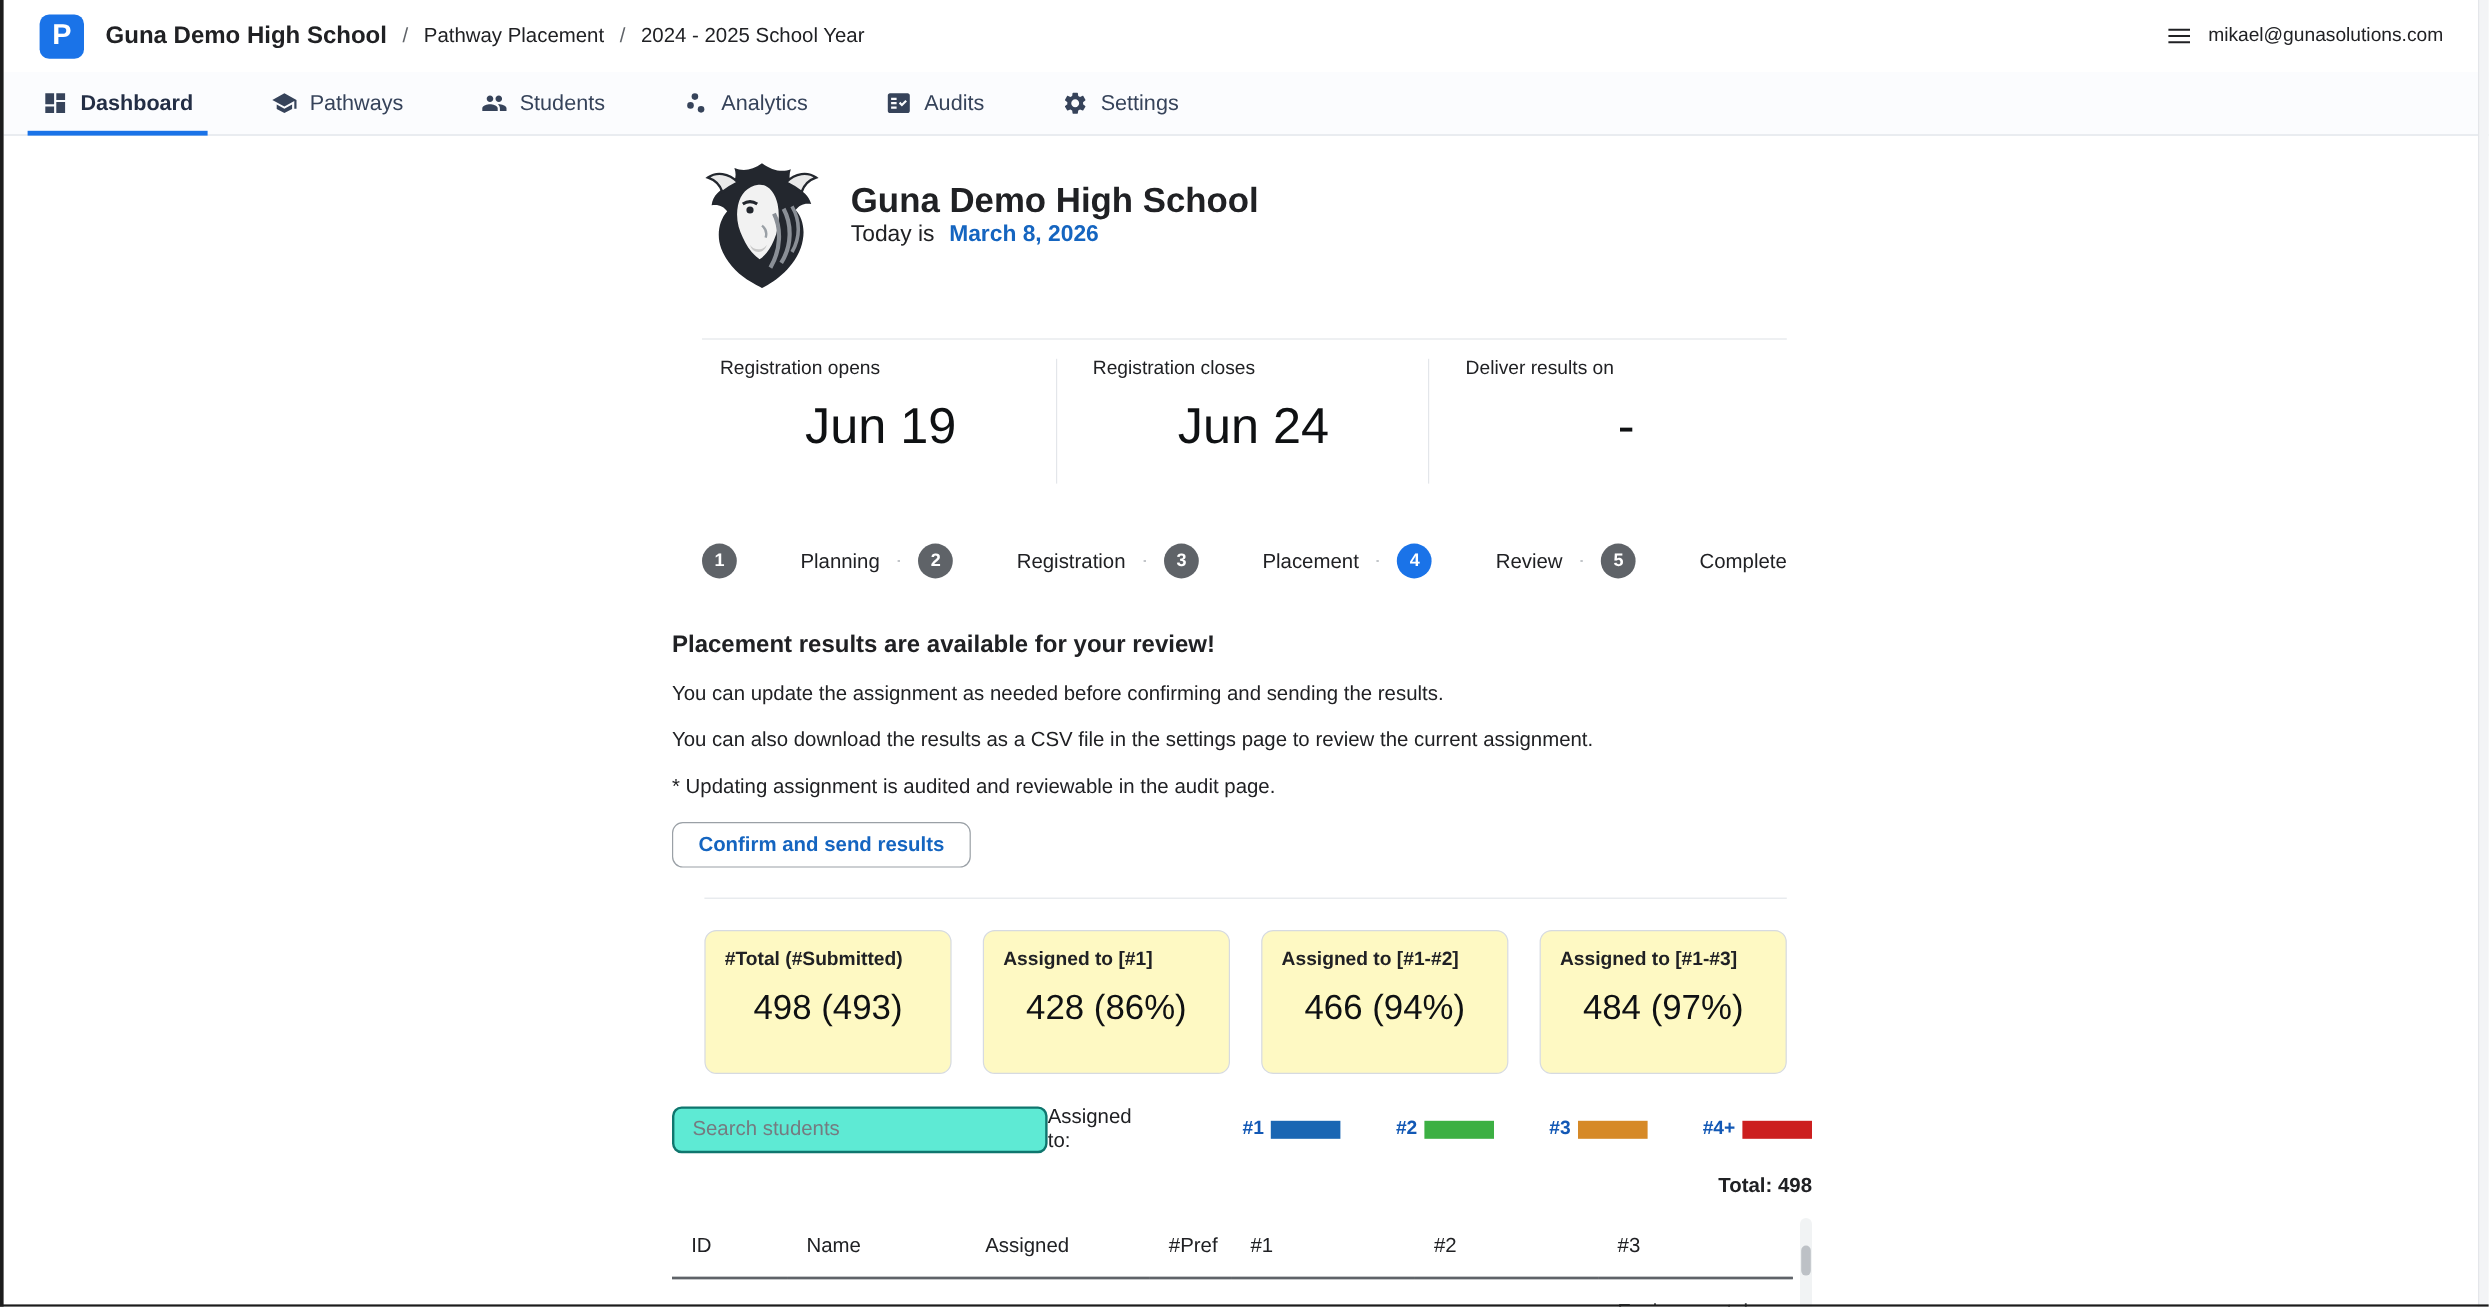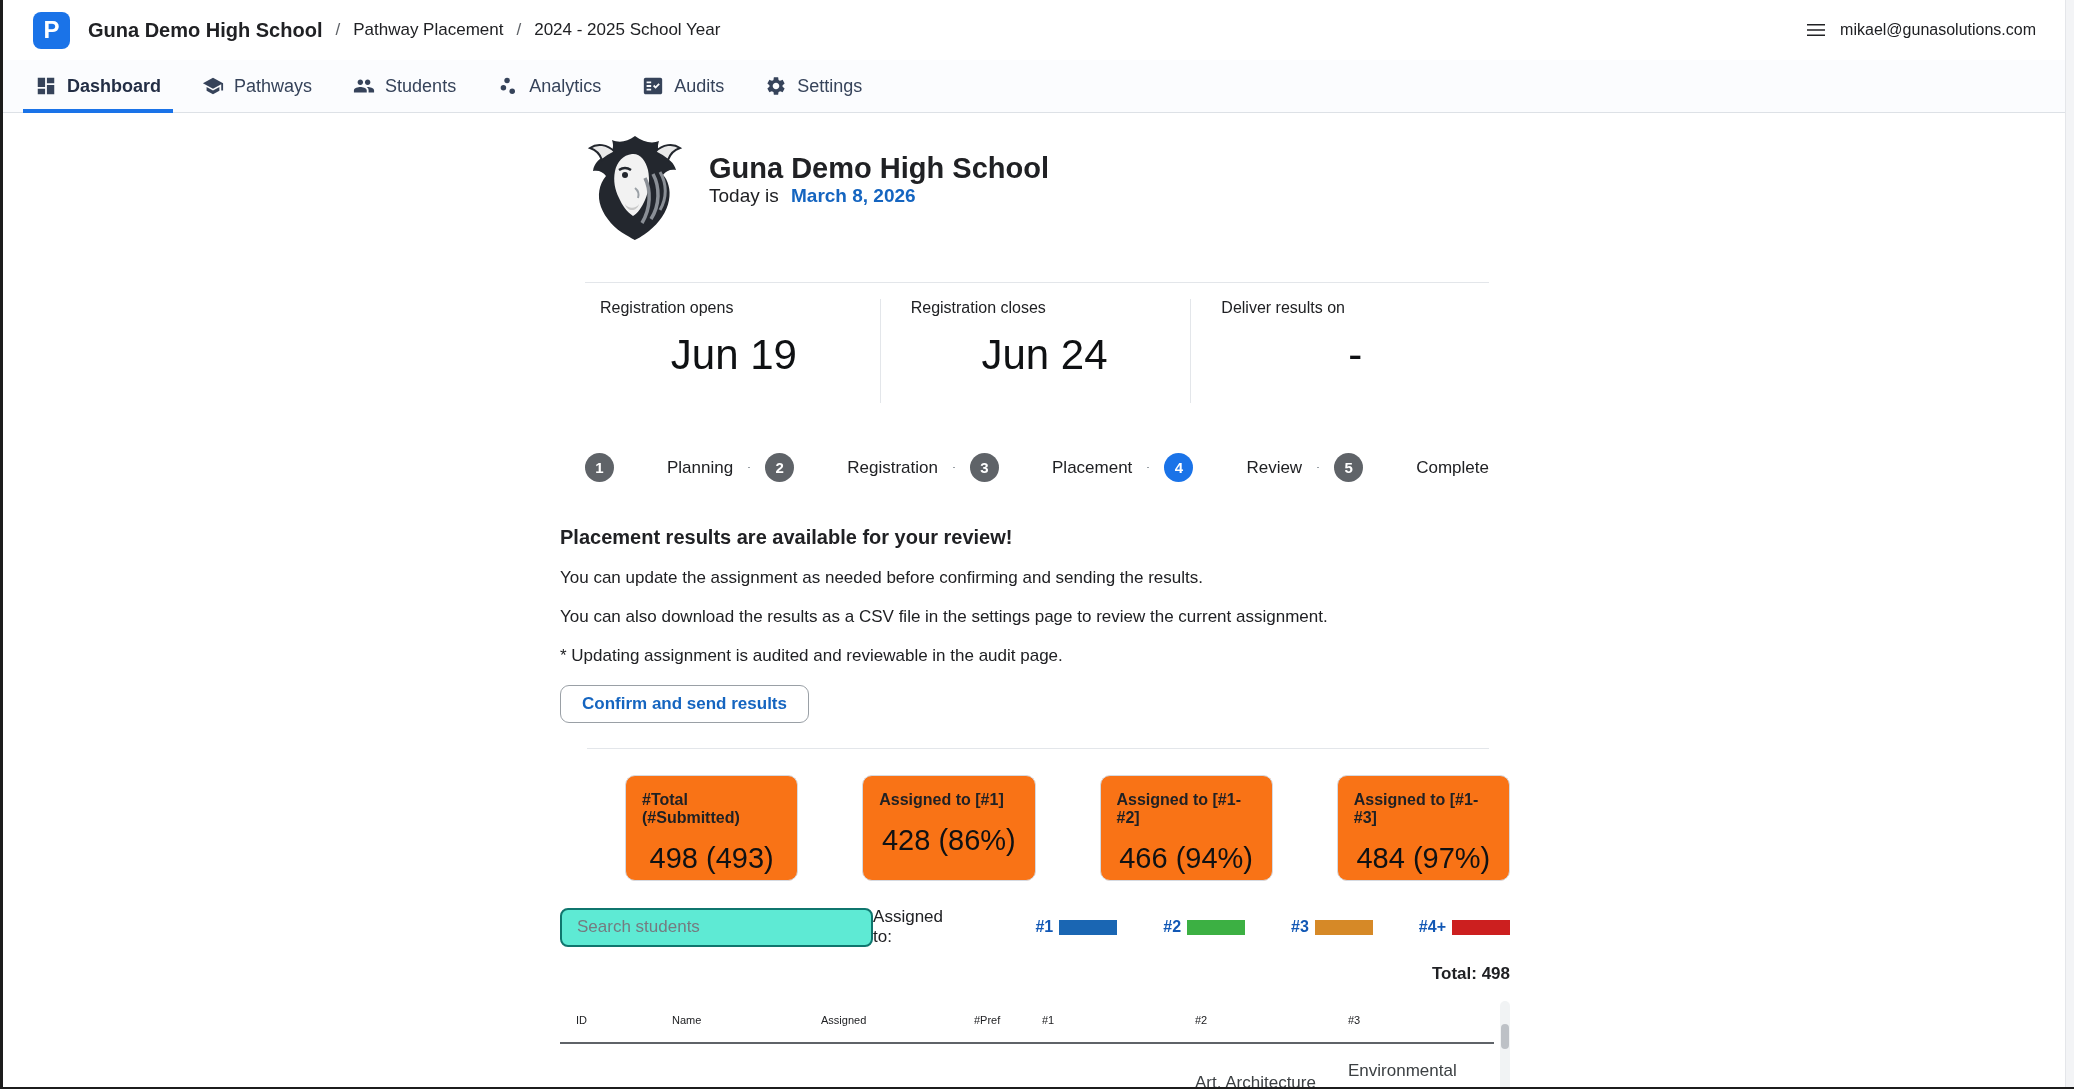--- a/index.html
+++ b/index.html
@@ -19,21 +19,21 @@
   .logo-badge{width:37px;height:37px;border-radius:8px;background:var(--accent);color:#fff;font-size:24px;font-weight:700;display:flex;align-items:center;justify-content:center;flex:0 0 auto;}
   .brand{display:flex;align-items:center;gap:13px;margin-left:18px;}
   .brand-title{font-size:20px;font-weight:700;color:#202124;white-space:nowrap;}
   .crumb-sep{color:#5f6368;font-size:17px;}
   .crumb{font-size:17px;color:#202124;white-space:nowrap;}
   .topbar-right{margin-left:auto;display:flex;align-items:center;gap:12px;}
   .menu-icon{width:24px;height:24px;color:#202124;}
   .user-email{font-size:16px;color:#202124;}
 
   
-  .navbar{position:absolute;left:3px;top:60px;right:0;height:53px;display:flex;align-items:stretch;padding-left:20px;background:#fbfcfe;border-bottom:1px solid #dde1e6;box-sizing:border-box;}
+  .navbar{position:absolute;left:3px;top:60px;right:0;height:53px;display:flex;align-items:stretch;padding-left:20px;background:#fbfcfe;border-bottom:1px solid #dde1e6;box-sizing:border-box;gap:24px;}
   .tab{display:flex;align-items:center;gap:10px;padding:0 12px;margin-right:17px;font-size:18px;font-weight:500;color:#36435a;position:relative;cursor:pointer;}
   .tab svg{width:22px;height:22px;fill:#36435a;}
   .tab.active{color:#232e45;font-weight:700;}
   .tab.active::after{content:"";position:absolute;left:0;right:0;bottom:-1px;height:4px;background:var(--accent);}
 
   
   .main{position:absolute;left:560px;top:113px;width:950px;}
 
   .hero{margin:17px 0 0 25px;display:flex;gap:24px;align-items:flex-start;}
   .mascot{width:100px;height:112px;flex:0 0 auto;}
@@ -57,40 +57,40 @@
   .connector{flex:1;height:0;border-top:1.6px solid #9aa0a6;margin:0 15px;}
 
   .review{margin-top:44px;}
   .review-heading{font-size:20px;font-weight:700;margin:0;color:#202124;}
   .review p{font-size:17px;margin:19px 0 0;color:#202124;}
   .confirm-btn{margin-top:19px;padding:8px 21px;font-size:17px;font-weight:700;font-family:inherit;color:var(--accent-dark);background:#fff;border:1px solid #9aa0a6;border-radius:9px;cursor:pointer;}
 
   .divider{margin:25px 0 0 27px;width:902px;border:none;border-top:1px solid #e3e6ea;}
 
   .cards{margin:26px 0 0 27px;display:flex;gap:26px;}
-  .card{width:206px;height:106px;border:1px solid #d6dae1;border-radius:10px;padding:15px 16px;box-sizing:border-box;background:#f97316;margin-left:38px;}
+  .card{width:206px;height:120px;border:1px solid #d6dae1;border-radius:10px;padding:15px 16px;box-sizing:border-box;background:#fef9c3;}
   .card-label{font-size:16px;font-weight:600;color:#202124;}
   .card-value{font-size:29px;text-align:center;margin-top:15px;color:#0f1113;}
 
   .controls{margin-top:26px;display:flex;align-items:center;}
   .search-input{width:318px;height:39px;border:2px solid #0f766e;border-radius:8px;padding:0 15px;font-size:17px;font-family:inherit;color:#3c4043;box-sizing:border-box;outline:none;background:#5eead4;}
   .search-input::placeholder{color:#757b80;}
   .legend{margin-left:auto;display:flex;}
   .legend-title{font-size:17px;color:#202124;margin-right:34px;}
   .legend-item{display:flex;align-items:center;gap:6px;margin-left:46px;}
   .legend-item:first-of-type{margin-left:0;}
   .legend-label{font-size:16px;font-weight:700;color:#1258b5;}
   .swatch{width:58px;height:15px;display:inline-block;}
   .sw0{background:var(--legend-1);} .sw1{background:var(--legend-2);} .sw2{background:var(--legend-3);} .sw3{background:var(--legend-4);}
 
   .total-row{margin-top:17px;text-align:right;font-size:17px;font-weight:600;color:#202124;}
 
   .table-wrap{margin-top:14px;position:relative;padding-right:16px;}
   table{width:934px;border-collapse:collapse;table-layout:fixed;}
-  th{text-align:left;font-size:11px;font-weight:500;color:#202124;padding:16px;border-bottom:2px solid #5f6368;}
+  th{text-align:left;font-size:17px;font-weight:500;color:#202124;padding:16px;border-bottom:2px solid #5f6368;}
   td{font-size:17px;color:#3c4043;padding:15px 16px;vertical-align:middle;line-height:1.45;}
   .scroll-track{position:absolute;right:0;top:3px;width:10px;height:1200px;background:#f1f3f4;border-radius:5px;}
   .scroll-thumb{position:absolute;right:1px;top:23px;width:8px;height:25px;background:#bdc1c6;border-radius:4px;}
 </style>
 </head>
 <body>
 
 <div class="edge-left"></div>
 <div class="page-scrollbar"></div>
 

